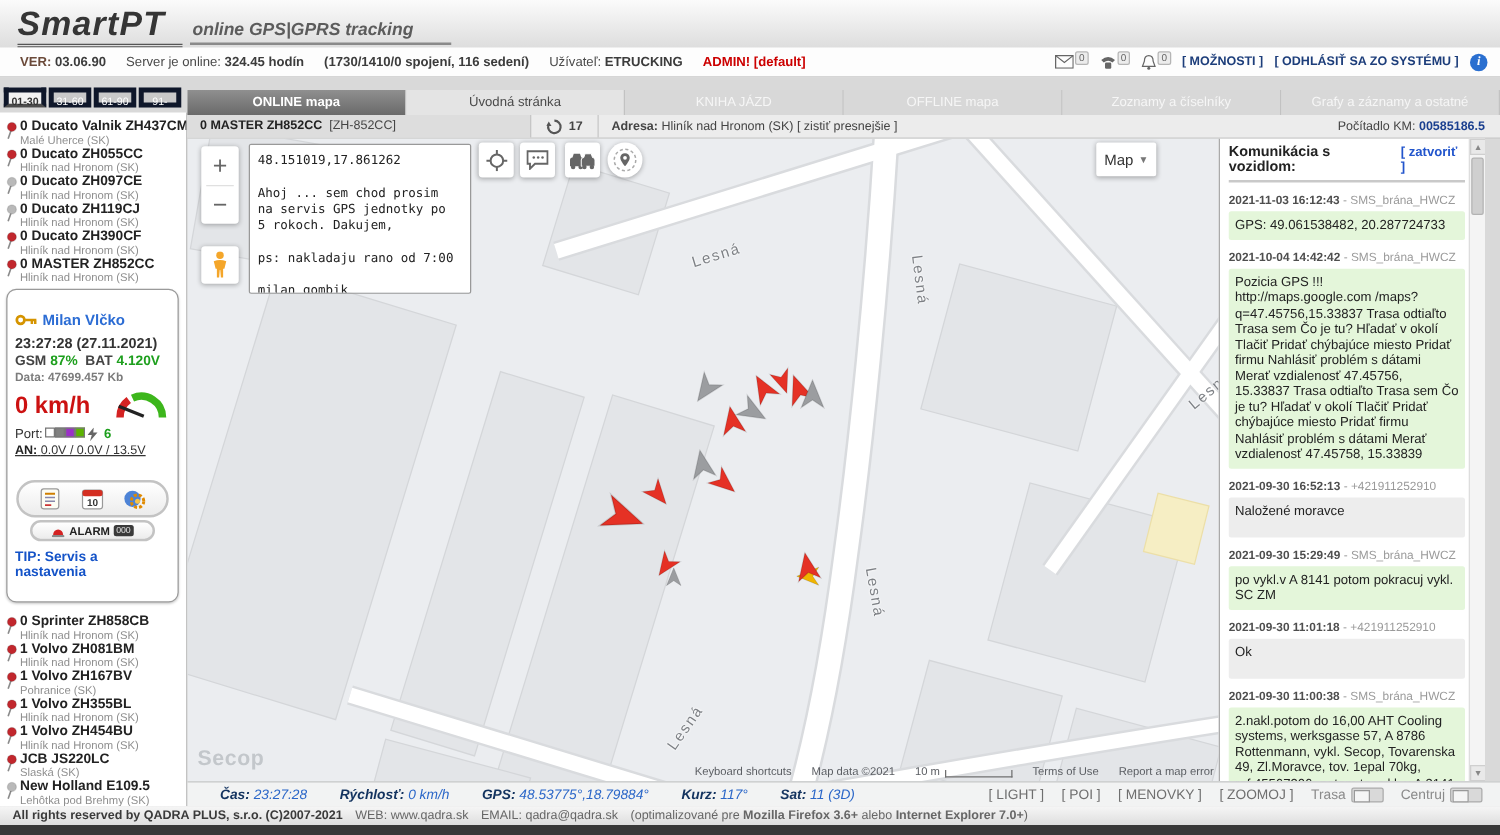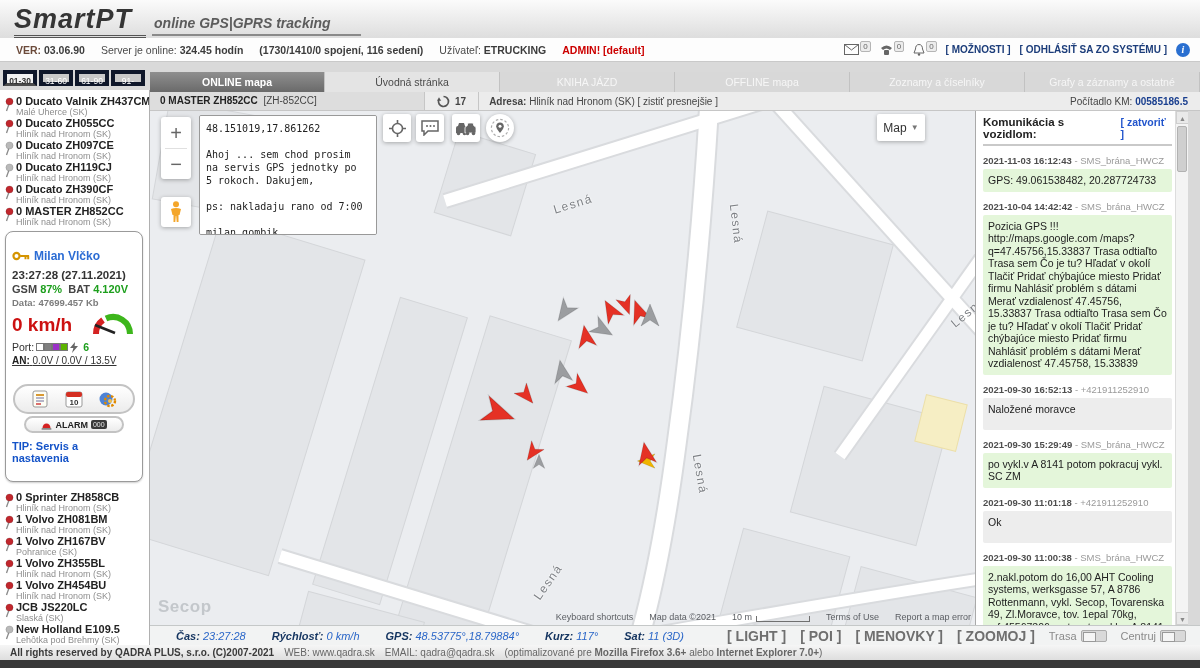--- a/index.html
+++ b/index.html
@@ -131,21 +131,21 @@
   #sb-thumb { position:absolute; left:1px; top:15px; width:10px; height:46px; background:#cfcfcf;
     border:1px solid #b2b2b2; border-radius:2px; cursor:pointer; }
 
   
   #statusbar { position:absolute; left:150px; top:625px; width:1050px; height:20px; background:#f2f3f3;
     border-top:1px solid #c5c8c8; display:flex; align-items:center; font-size:11px; }
   .st-item { margin-left:26px; white-space:nowrap; }
   .st-item b { color:#13335f; }
   .st-item span { color:#2a66c8; }
   #status-right { margin-left:auto; display:flex; align-items:center; gap:14px; padding-right:14px; }
-  .st-btn { color:#6f6f6f; font-weight:bold; font-size:14px; cursor:pointer; white-space:nowrap; }
+  .st-btn { color:#6f6f6f; font-weight:normal; font-size:11px; cursor:pointer; white-space:nowrap; }
   .st-toggle { display:flex; align-items:center; gap:4px; color:#8a8a8a; font-size:11px; }
   .tgl { width:26px; height:12px; background:#d9d9d9; border:1px solid #ababab; border-radius:2px; position:relative; cursor:pointer; }
   .tgl::after { content:""; position:absolute; left:1px; top:1px; width:11px; height:8px; background:#f5f5f5; border:1px solid #999; }
 
   
   #footer { position:absolute; left:0; top:645px; width:1200px; height:15px;
     background:linear-gradient(#f6f6f6,#dedede); display:flex; align-items:center; font-size:10px; color:#666; }
   #footer .fb { margin-left:10px; white-space:nowrap; }
   #footer .rights { font-weight:bold; color:#3a3a3a; }
   #footerdark { position:absolute; left:0; top:660px; width:1200px; height:8px; background:#383838; }

